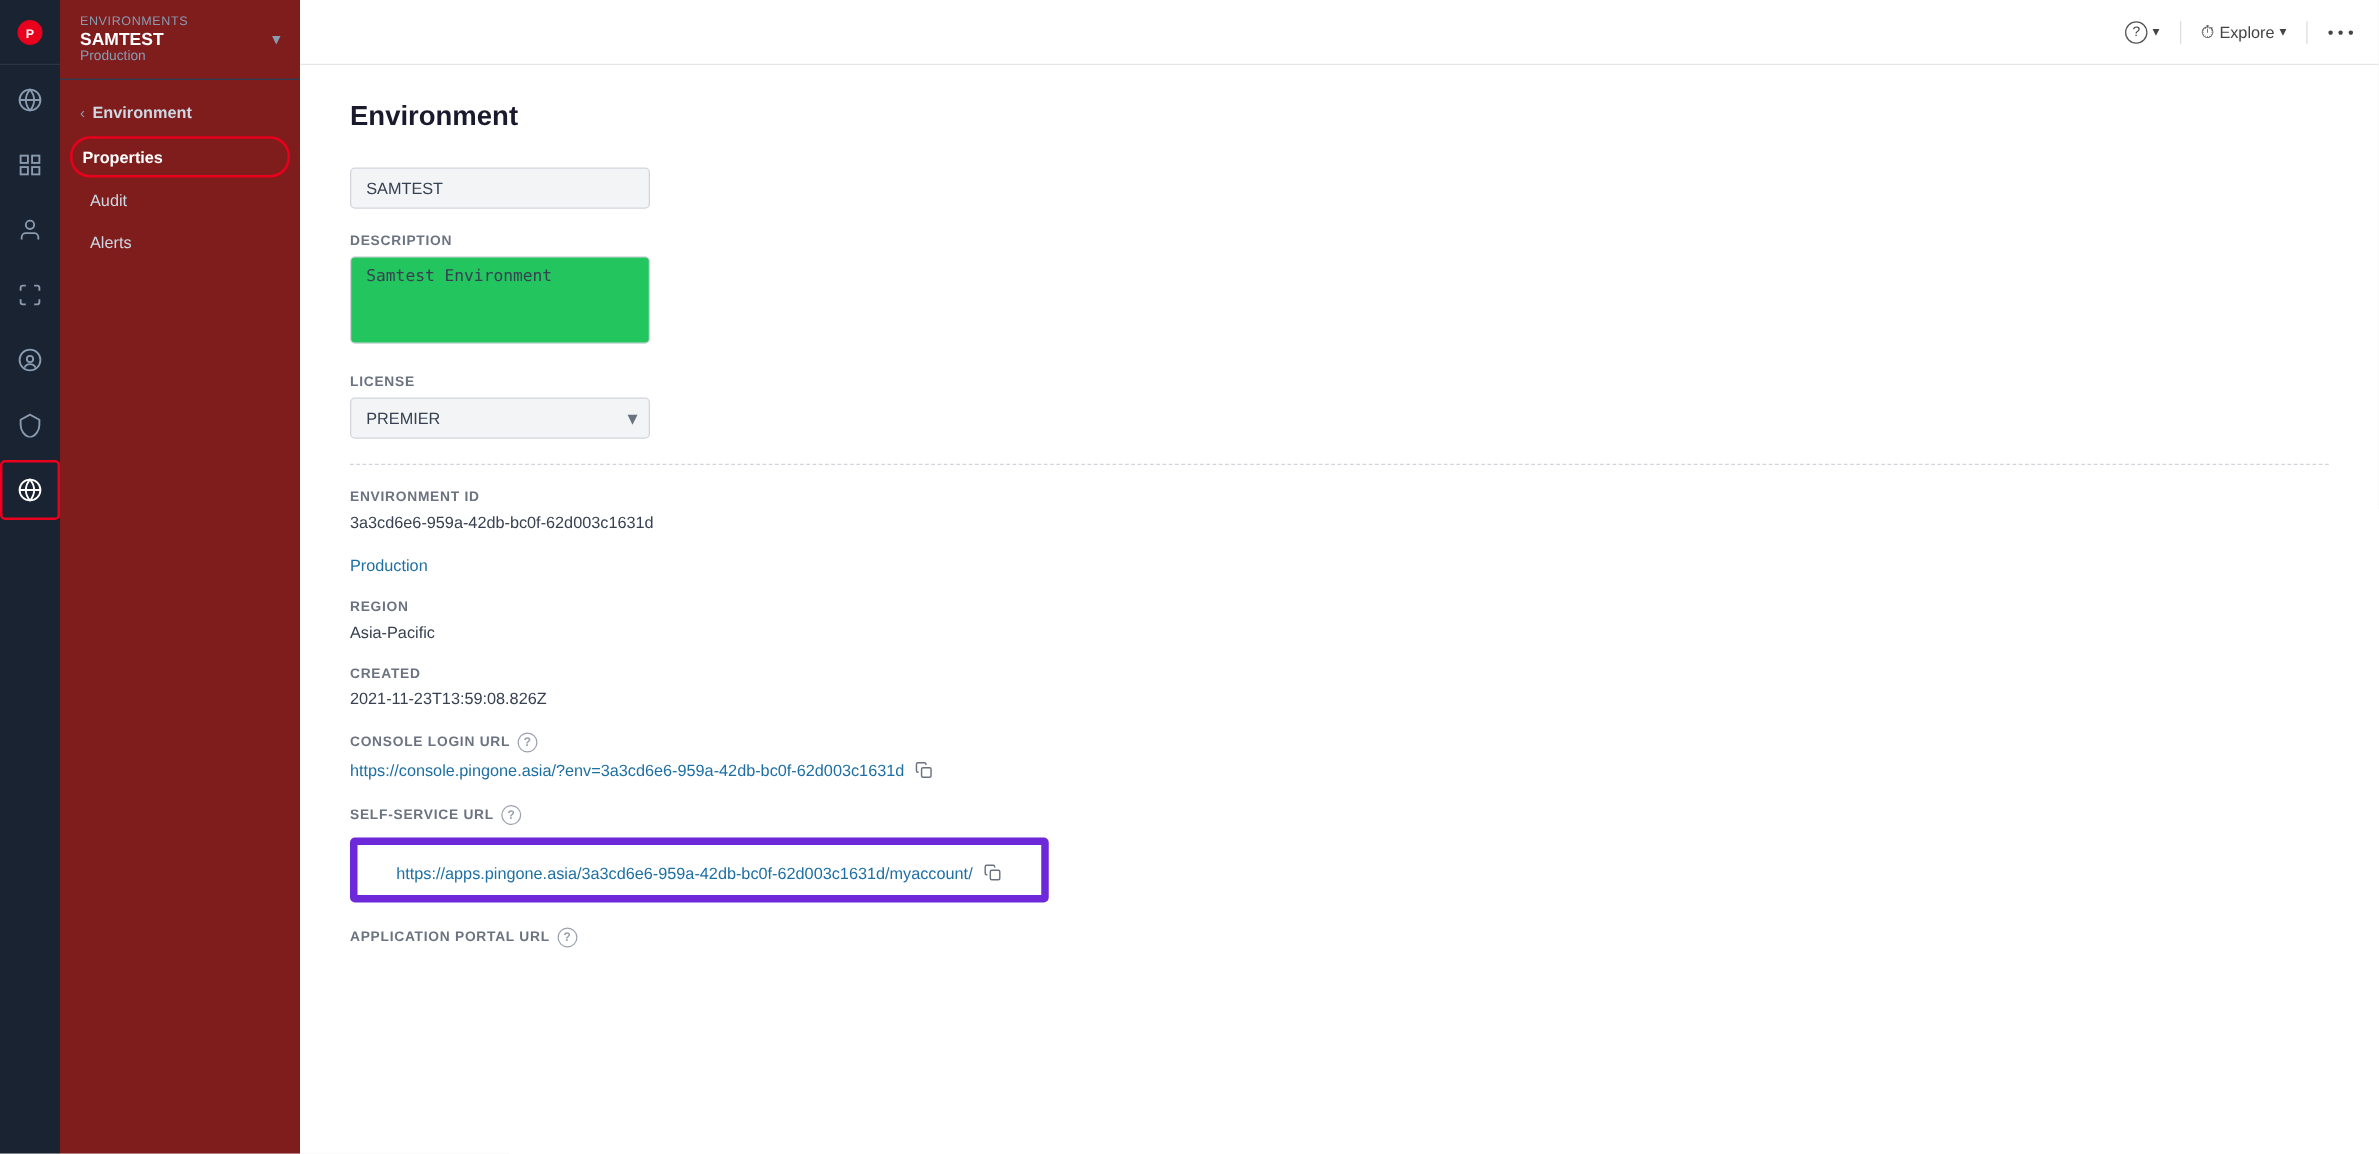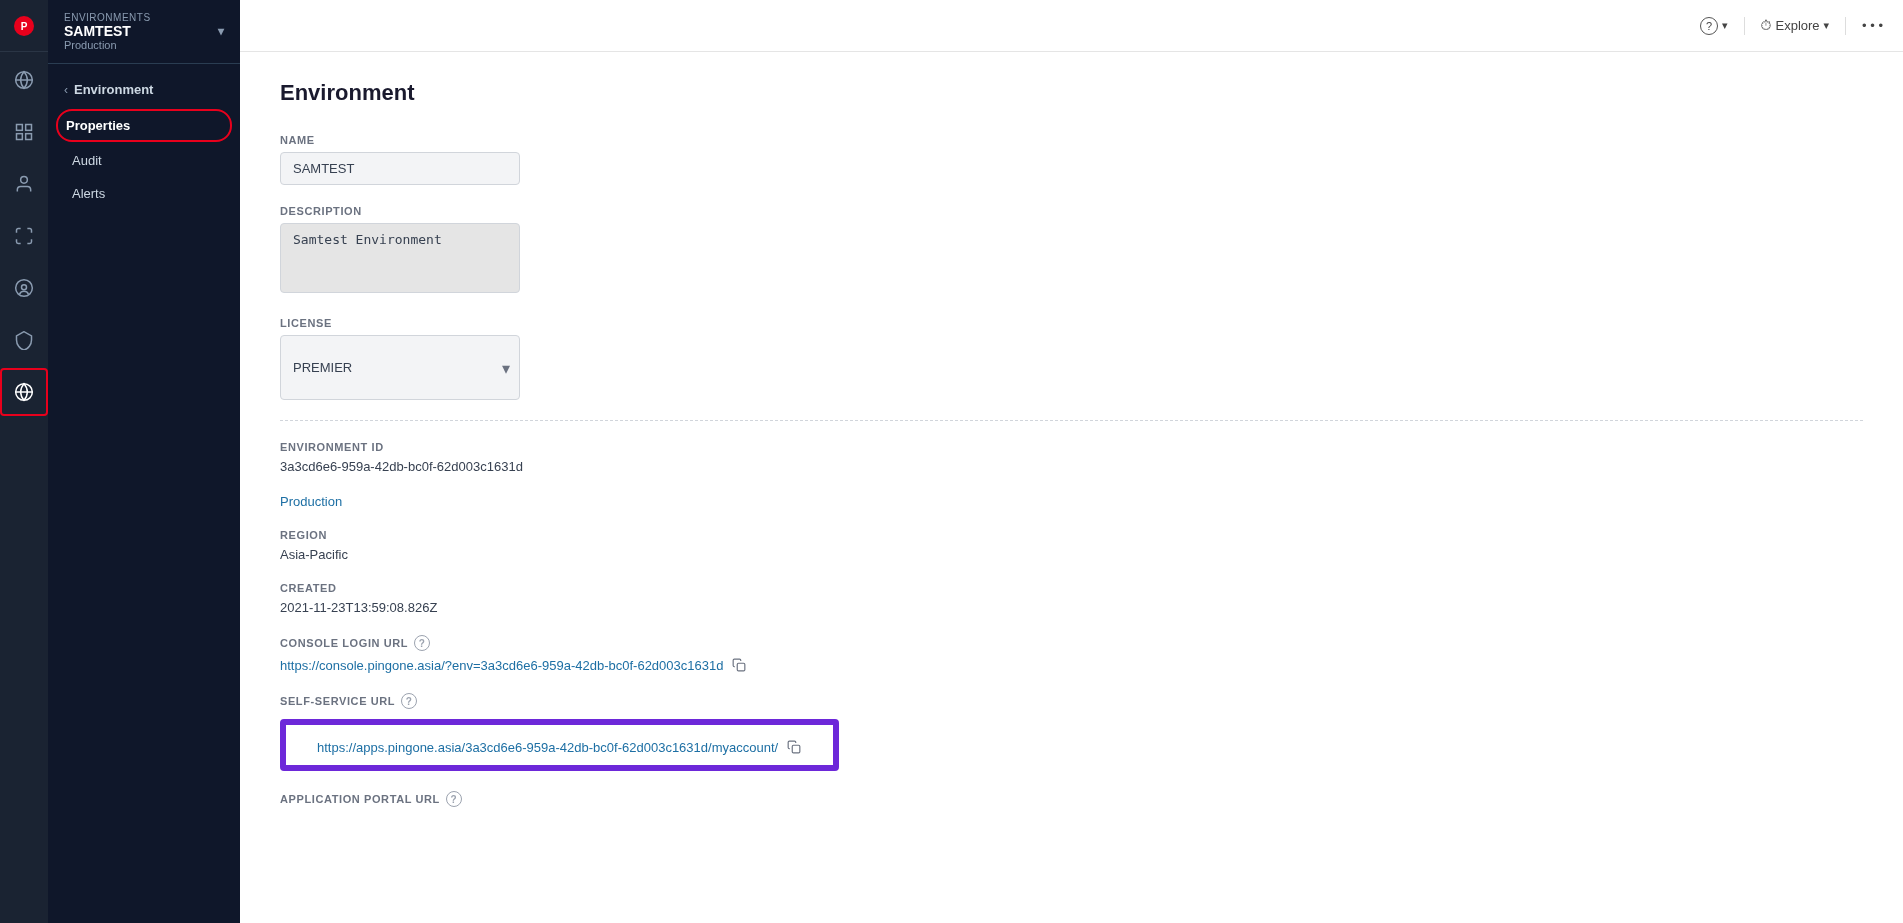--- a/index.html
+++ b/index.html
@@ -38,21 +38,21 @@
       position: relative;
     }
     .icon-rail .nav-icon.active-icon {
       color: #fff;
       border: 2px solid #e8001c;
     }
 
     
     .sidebar {
       width: 192px;
-      background: #0f172a;
+      background: #7f1d1d;
       display: flex;
       flex-direction: column;
       flex-shrink: 0;
     }
     .sidebar-header {
       padding: 12px 16px;
       border-bottom: 1px solid #2a3d52;
     }
     .sidebar-header .env-label {
       font-size: 10px;
@@ -177,33 +177,33 @@
       font-size: 13px;
       color: #374151;
       outline: none;
     }
     .field-textarea {
       width: 240px;
       height: 70px;
       padding: 8px 12px;
       border: 1px solid #d1d5db;
       border-radius: 4px;
-      background: #e5e5e5;
+      background: #22c55e;
       font-size: 13px;
       color: #374151;
       outline: none;
       resize: none;
     }
     .select-wrapper {
       position: relative;
       width: 240px;
     }
     .select-wrapper select {
       width: 100%;
-      padding: 24px 12px;
+      padding: 8px 12px;
       border: 1px solid #d1d5db;
       border-radius: 4px;
       background: #f3f4f6;
       font-size: 13px;
       color: #374151;
       appearance: none;
       cursor: pointer;
       outline: none;
     }
     .select-wrapper::after {
@@ -378,21 +378,20 @@
         <span>• • •</span>
       </div>
     </div>
   </div>
 
   <div class="content-area">
     <h1 class="page-title">Environment</h1>
 
 
     <div class="field-group">
-      <div class="field-label">NAME</div>
       <input class="field-value-input" type="text" value="SAMTEST" style="">
     </div>
 
     <div class="field-group">
       <div class="field-label">DESCRIPTION</div>
       <textarea class="field-textarea" style="">Samtest Environment</textarea>
     </div>
 
     <div class="field-group">
       <div class="field-label">LICENSE</div>

